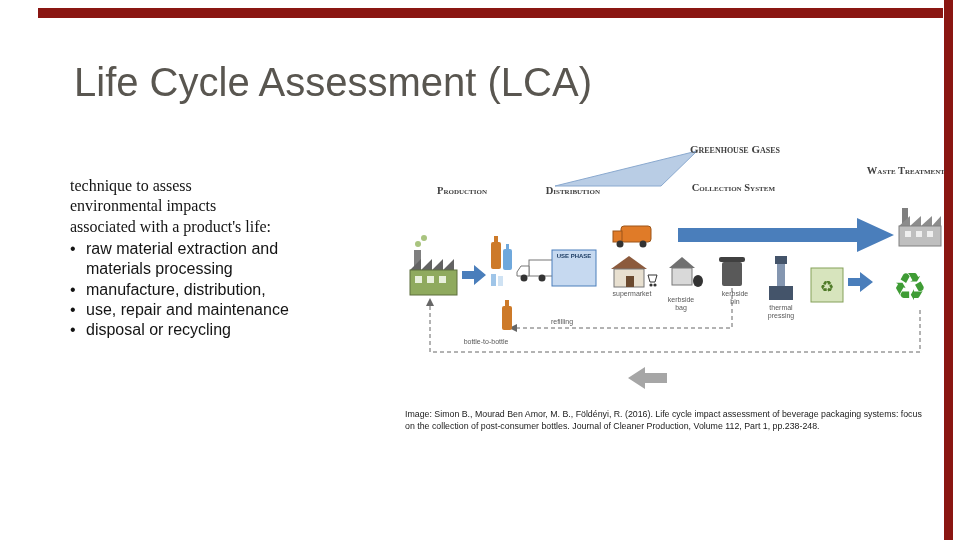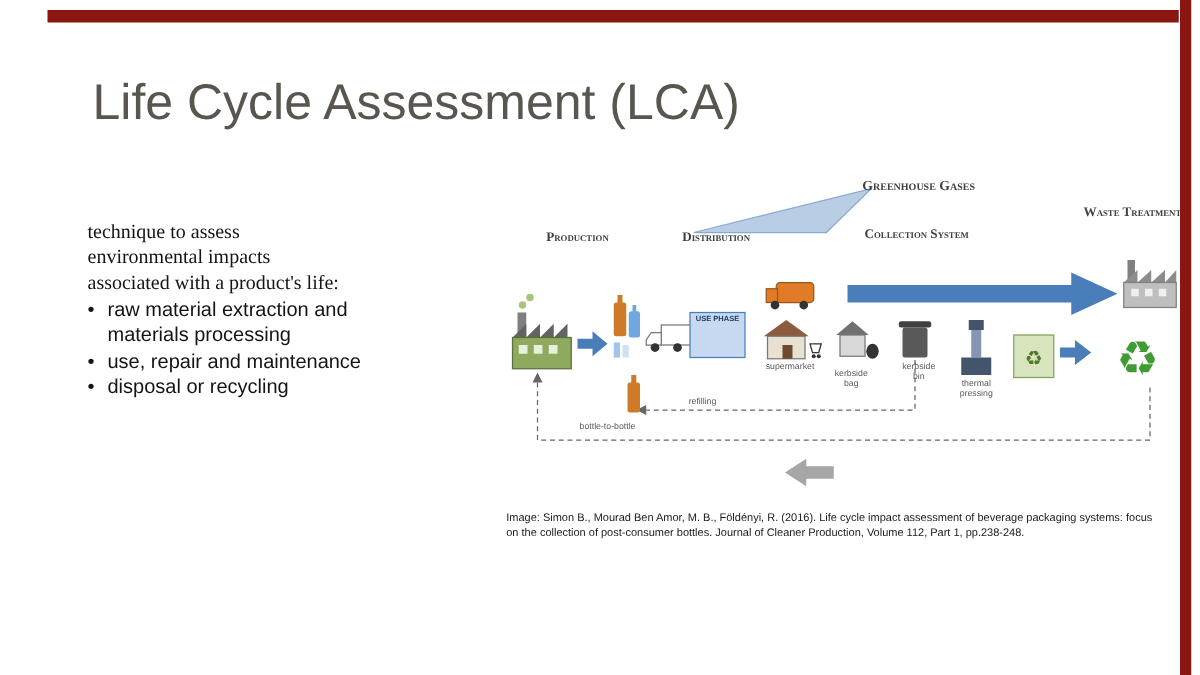--- a/index.html
+++ b/index.html
@@ -45,20 +45,21 @@
   <div class="bar-right"></div>
 
   <h1 class="title">Life Cycle Assessment (LCA)</h1>
 
   <div class="body-block">
     <p class="intro">technique to assess
 environmental impacts
 associated with a product's life:</p>
     <ul class="bullets">
       <li>raw material extraction and materials processing</li>
+      <li>manufacture, distribution,</li>
       <li>use, repair and maintenance</li>
       <li>disposal or recycling</li>
     </ul>
   </div>
 
   <div class="diagram">
     <svg width="540" height="265" viewBox="0 0 540 265">
 
       <polygon points="150,48 292,13 256,48" fill="#b9cde5" stroke="#8aa9cf" stroke-width="1"></polygon>
 

